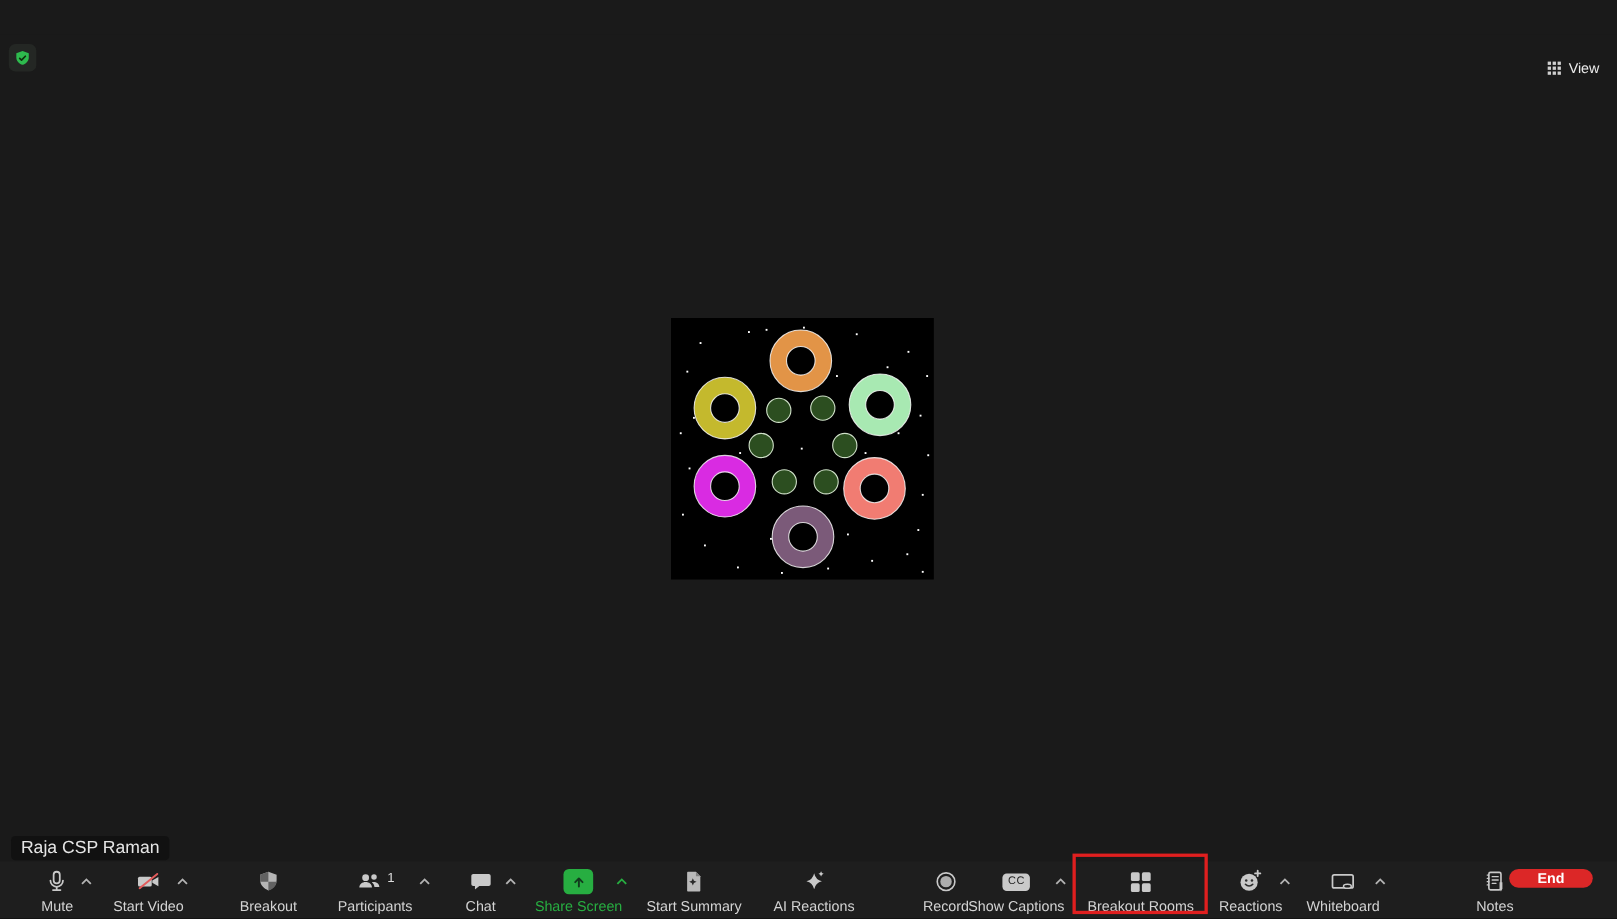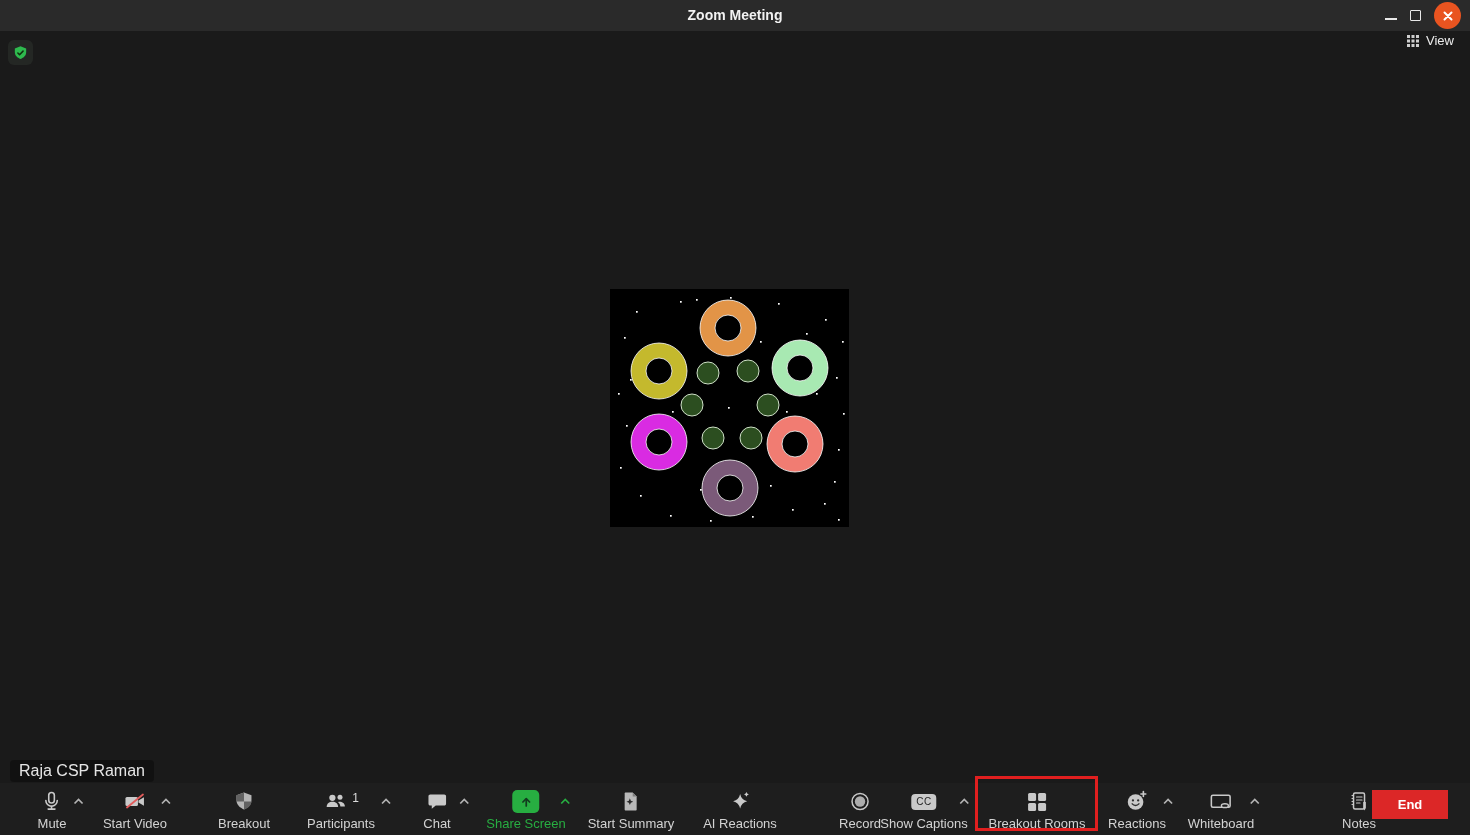--- a/index.html
+++ b/index.html
@@ -14,63 +14,51 @@
   .win-controls { position:absolute; right:9px; top:0; height:31px; display:flex; align-items:center; gap:13px; }
   .btn-min { width:12px; height:2px; background:#e8e8e8; margin-top:6px; }
   .btn-max { width:11px; height:11px; border:1.5px solid #e8e8e8; border-radius:1px; }
   .btn-close { width:27px; height:27px; border-radius:50%; background:var(--close-orange,#e95420);
     display:flex; align-items:center; justify-content:center; }
 
   
   .content { position:absolute; left:0; top:31px; width:1470px; height:752px; background:#1a1a1a; }
   .shield-btn { position:absolute; left:8px; top:9px; width:25px; height:25px; background:#242724;
     border-radius:6px; display:flex; align-items:center; justify-content:center; }
-  .view-btn { position:absolute; right:16px; top:2px; display:flex; align-items:center; gap:6px;
+  .view-btn { position:absolute; right:16px; top:23px; display:flex; align-items:center; gap:6px;
     color:#ececec; font-size:13px; }
   .shared-image { position:absolute; left:610px; top:258px; width:239px; height:238px; display:block; }
   .name-tag { position:absolute; left:10px; top:729px; height:22px; line-height:18px; padding:2px 9px;
     background:rgba(17,17,17,.9); border-radius:4px; color:#e5e5e5; font-size:16px; }
 
   
   .toolbar { position:absolute; left:0; top:783px; width:1470px; height:52px; background:#1e1e1e; }
   .tb-item { position:absolute; top:5px; transform:translateX(-50%); display:flex; flex-direction:column;
     align-items:center; gap:1px; color:#d3d3d3; font-size:13px; white-space:nowrap; }
   .tb-icon-row { position:relative; height:27px; display:flex; align-items:center; justify-content:center; gap:3px; }
   .tb-icon { color:#c9c9c9; display:block; }
   .tb-label { line-height:16px; }
   .tb-item.green .tb-label { color:var(--accent-green,#27ae41); }
   .chev { position:absolute; top:10px; left:calc(50% + var(--co,26px)); margin-left:-6px; color:#b3b3b3; }
   .tb-item.green .chev { color:var(--accent-green,#27ae41); }
   .pcount { font-size:12px; color:#dcdcdc; align-self:flex-start; margin-top:3px; }
   .share-sq { width:27px; height:23px; background:var(--accent-green,#27ae41); border-radius:5px;
     display:flex; align-items:center; justify-content:center; }
   .cc-badge { background:#c9c9c9; color:#1f1f1f; font-weight:normal; font-size:10px; letter-spacing:.5px;
     padding:3px 5px; border-radius:4px; line-height:1; }
-  .end-btn { position:absolute; right:22px; top:7px; width:76px; height:29px; border:none; border-radius:0;
+  .end-btn { position:absolute; right:22px; top:7px; width:76px; height:17px; border:none; border-radius:12px;
     background:var(--end-red,#dc2727); color:#fff; font-weight:bold; font-size:13px; font-family:inherit; }
   .highlight-rect { position:absolute; left:975px; top:776px; width:123px; height:55px;
     border:3px solid var(--highlight-red,#e01f1f); z-index:6; pointer-events:none; }
 </style>
 </head>
 <body>
 
 <div id="stage">
 
-  <div class="titlebar">
-    <div class="title">Zoom Meeting</div>
-    <div class="win-controls">
-      <div class="btn-min"></div>
-      <div class="btn-max"></div>
-      <div class="btn-close">
-        <svg width="12" height="12" viewBox="0 0 12 12">
-          <path d="M2.5 2.5L9.5 9.5M9.5 2.5L2.5 9.5" stroke="#fff" stroke-width="2" stroke-linecap="round"></path>
-        </svg>
-      </div>
-    </div>
-  </div>
 
   <div class="content">
     <div class="shield-btn">
       <svg width="17" height="18" viewBox="0 0 24 24">
         <path d="M12 2.5l8 3v5c0 5-3.4 8.1-8 9.9-4.6-1.8-8-4.9-8-9.9v-5z" fill="#2eba4e"></path>
         <path d="M8.3 12l2.4 2.4 4.9-5" stroke="#10310f" stroke-width="2.2" fill="none" stroke-linecap="round" stroke-linejoin="round"></path>
       </svg>
     </div>
 
     <div class="view-btn">

